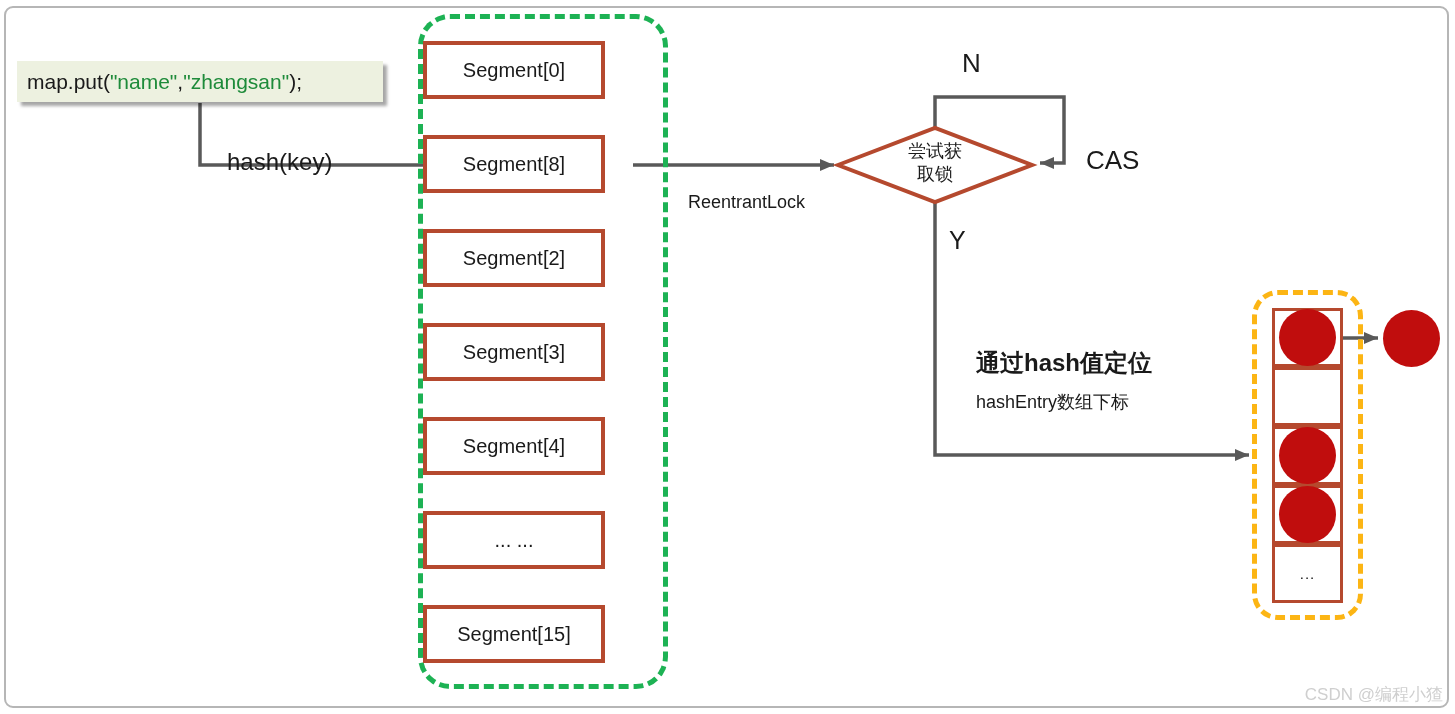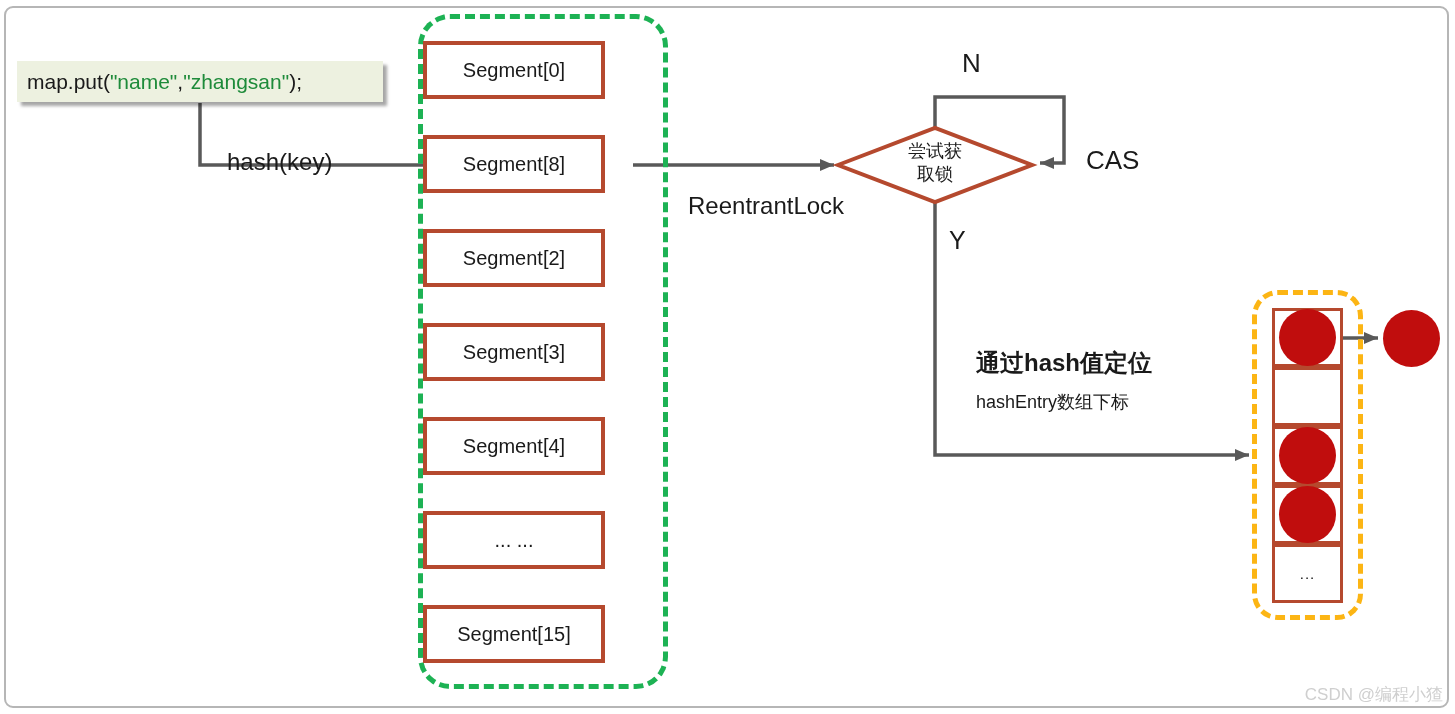--- a/index.html
+++ b/index.html
@@ -24,21 +24,21 @@
   #arrowhead path{fill:var(--connector);}
 
   .code-box{position:absolute;left:17px;top:61px;width:366px;height:41px;
             background:var(--code-bg);box-shadow:4px 4px 3px rgba(0,0,0,.35);
             font-size:21px;line-height:41px;padding-left:10px;box-sizing:border-box;
             white-space:nowrap;}
   .code-box .str{color:var(--code-string);}
 
   .lbl{position:absolute;white-space:nowrap;color:#1a1a1a;}
   .lbl-hash{left:227px;top:128px;font-size:24px;margin-top:20px;}
-  .lbl-reentrant{left:688px;top:192px;font-size:24px;}
+  .lbl-reentrant{left:688px;top:192px;font-size:18px;}
   .lbl-n{left:962px;top:48px;font-size:26px;}
   .lbl-cas{left:1086px;top:105px;font-size:26px;margin-top:40px;}
   .lbl-y{left:949px;top:226px;font-size:25px;}
   .lbl-loc1{left:976px;top:347px;font-size:24px;font-weight:bold;}
   .lbl-loc2{left:976px;top:390px;font-size:18px;}
 
   .green-box{position:absolute;left:418px;top:14px;width:250px;height:675px;
              border:5px dashed var(--green-dash);border-radius:32px;box-sizing:border-box;
              display:flex;flex-direction:column;align-items:flex-start;gap:36px;padding-top:22px;}
   .seg-box{width:182px;height:58px;box-sizing:border-box;border:4px solid var(--segment-border);

